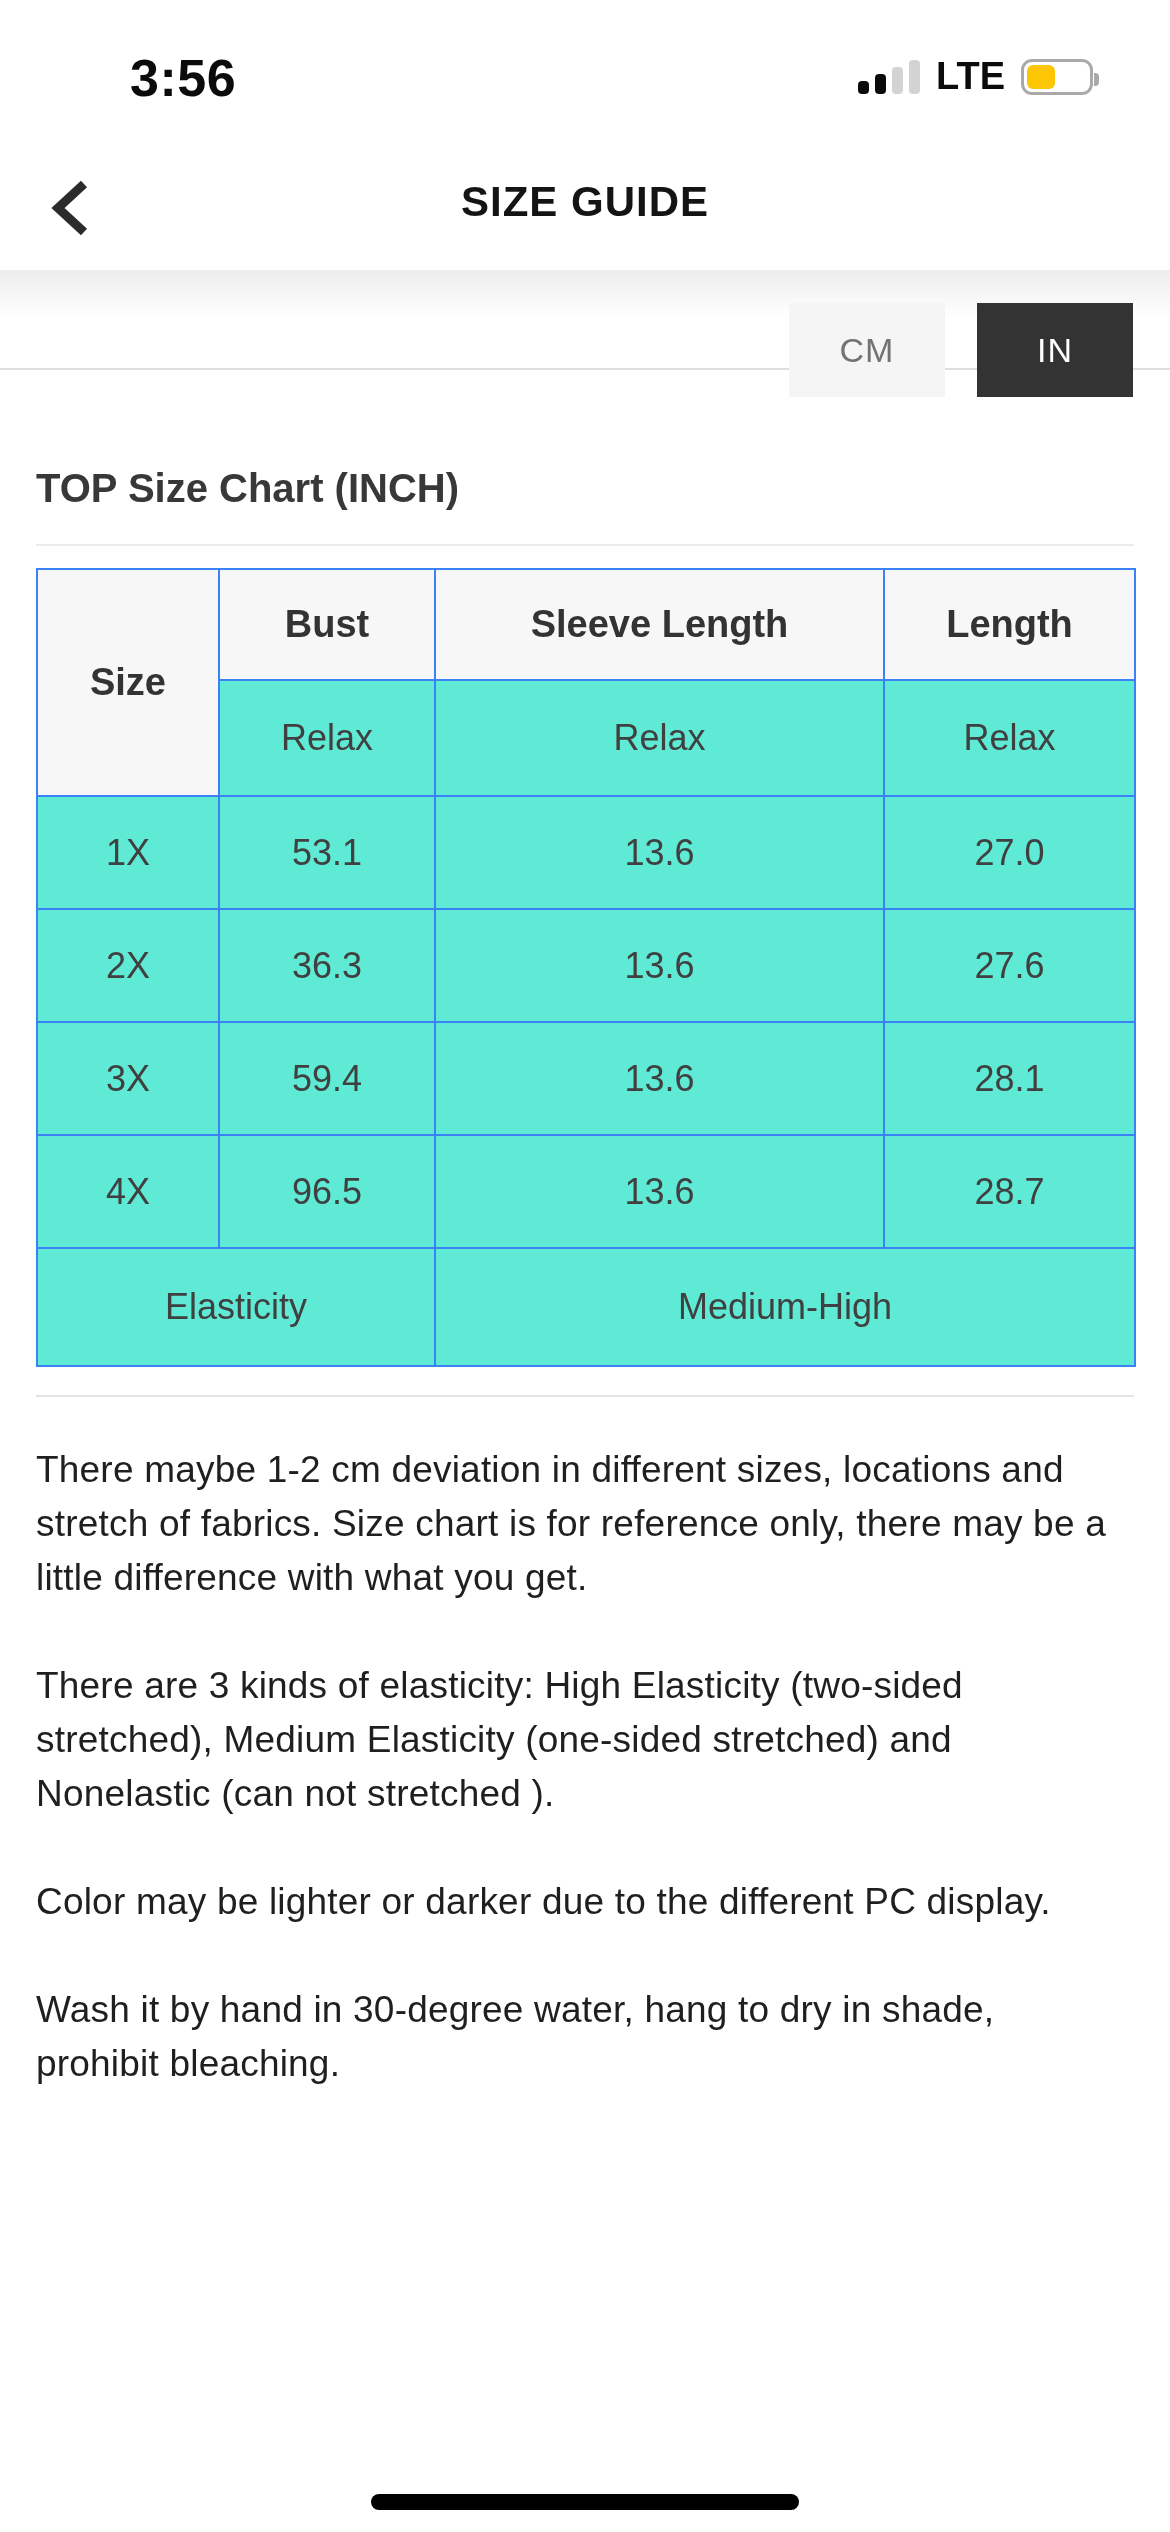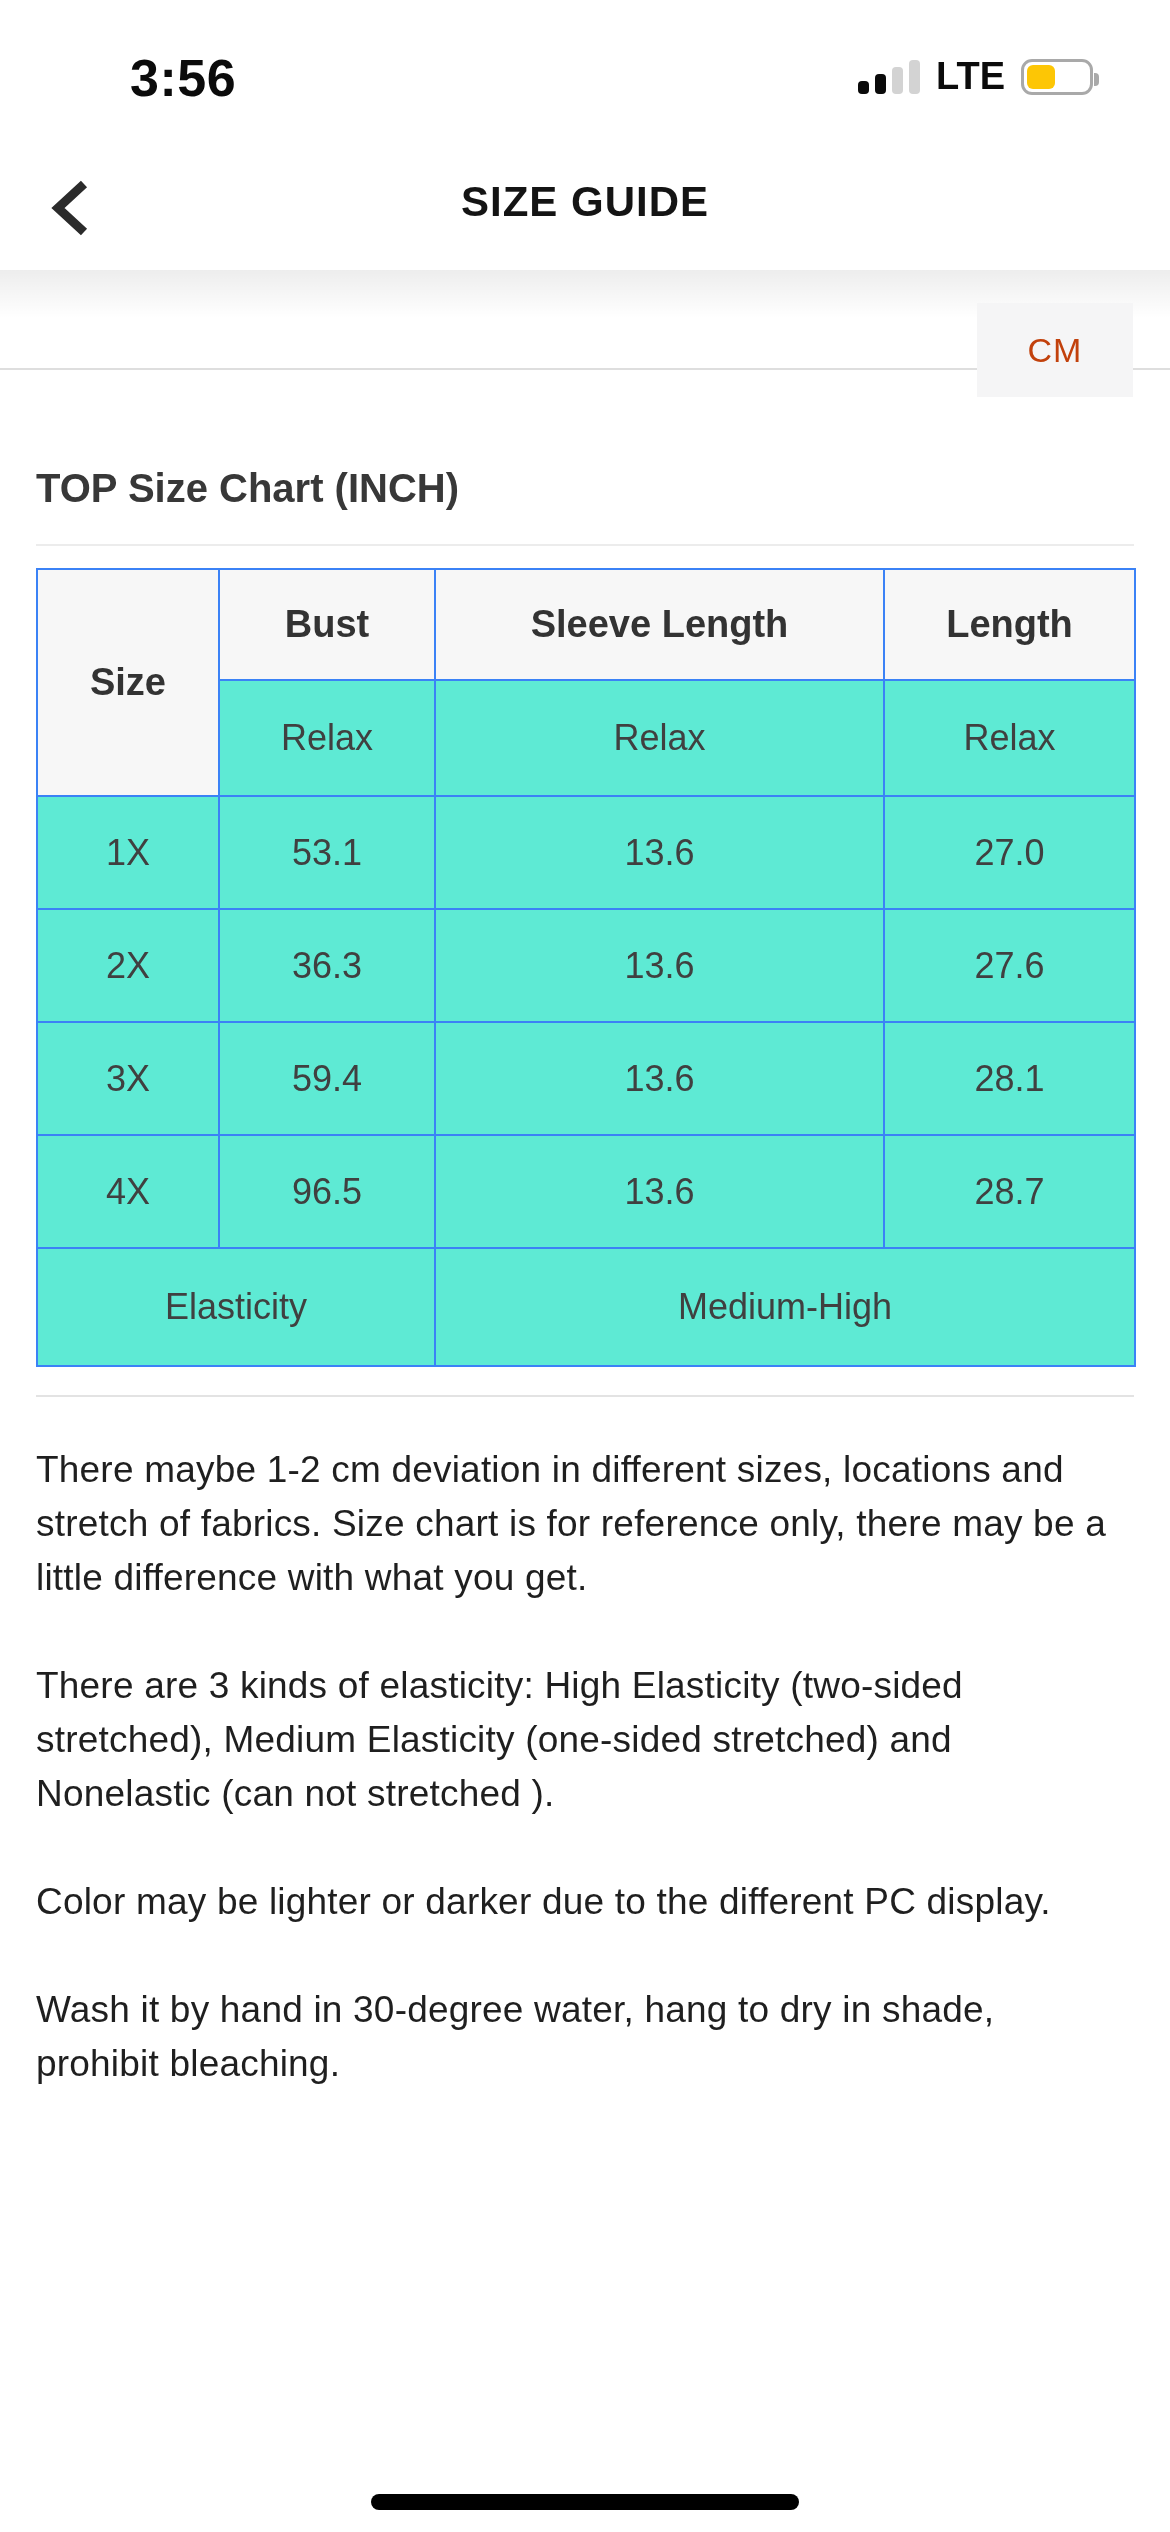--- a/index.html
+++ b/index.html
@@ -45,21 +45,21 @@
   .nav-divider { position: absolute; top: 268px; left: 0; width: 1170px; height: 2px; background: #dedede; }
   .scroll-shadow { position: absolute; top: 270px; left: 0; width: 1170px; height: 48px;
     background: linear-gradient(to bottom, rgba(0,0,0,0.07), rgba(0,0,0,0)); pointer-events: none; }
 
   
   .content { position: absolute; top: 270px; left: 0; width: 1170px; }
 
   .toggle-row { display: flex; justify-content: flex-end; gap: 32px; padding: 33px 37px 0 0; }
   .toggle-btn { width: 156px; height: 94px; display: flex; align-items: center; justify-content: center;
     font-size: 34px; letter-spacing: 1px; cursor: pointer; }
-  .toggle-btn.cm { background: #f5f5f6; color: #c2410c; }
+  .toggle-btn.cm { background: #f5f5f6; color: #737373; }
   .toggle-btn.in { background: #333333; color: #ffffff; }
 
   .section-title { margin: 66px 36px 0 36px; font-size: 40px; line-height: 50px;
     font-weight: 700; color: #383838; }
   .rule { margin: 31px 36px 0 36px; height: 2px; background: #ececec; }
 
   table.size-table { margin: 22px 36px 0 36px; width: 1098px; border-collapse: collapse; table-layout: fixed; }
   .size-table td, .size-table th { border: 2px solid #3b82f6; text-align: center; vertical-align: middle; }
   .size-table th { background: #f7f7f7; font-size: 38px; font-weight: 700; color: #333; }
   .size-table td { font-size: 36px; font-weight: 400; color: #404040; background: #5eead4; }
@@ -110,20 +110,21 @@
   </div>
   <div class="nav-title">SIZE GUIDE</div>
   <div class="nav-divider"></div>
 </div>
 <div class="scroll-shadow"></div>
 
 <div class="content">
 
   <div class="toggle-row">
     <div class="toggle-btn cm" style="background: rgb(245, 245, 246);">CM</div>
+    <div class="toggle-btn in" style="background: rgb(51, 51, 51);">IN</div>
   </div>
 
   <div class="section-title">TOP Size Chart (INCH)</div>
   <div class="rule"></div>
 
   <table class="size-table">
     <colgroup>
         <col style="width:182px">
         <col style="width:216px">
         <col style="width:449px">

